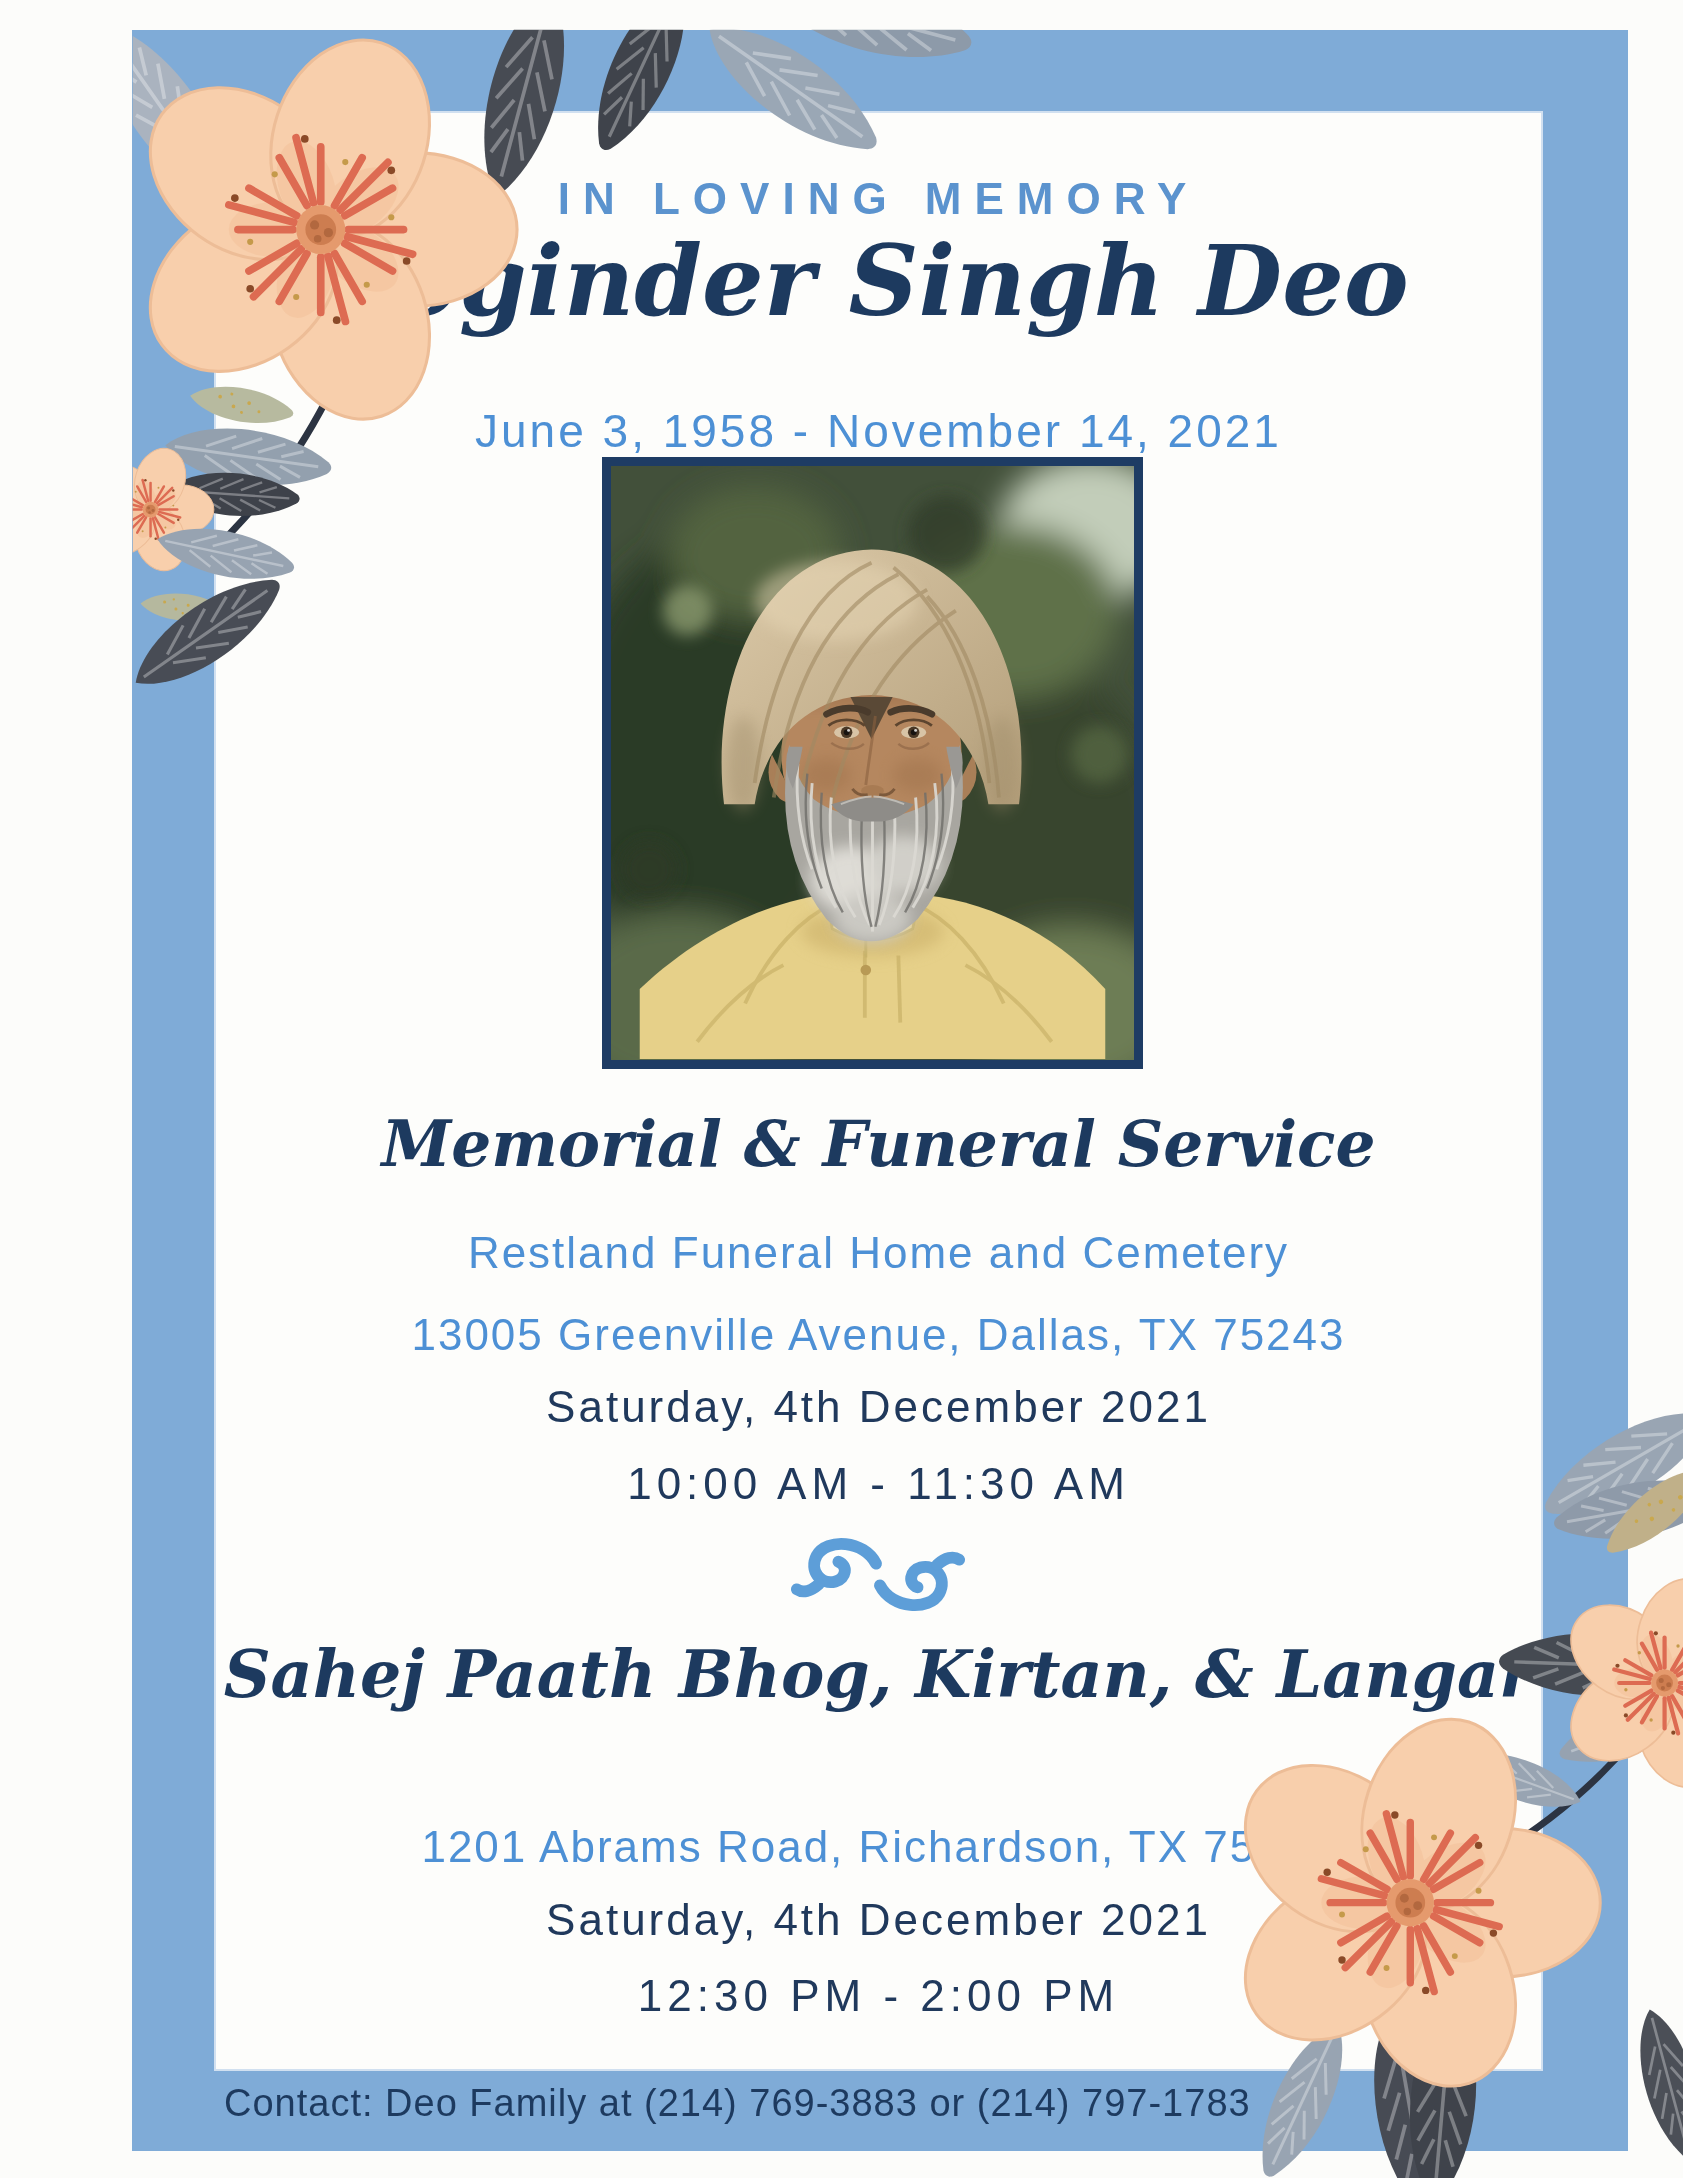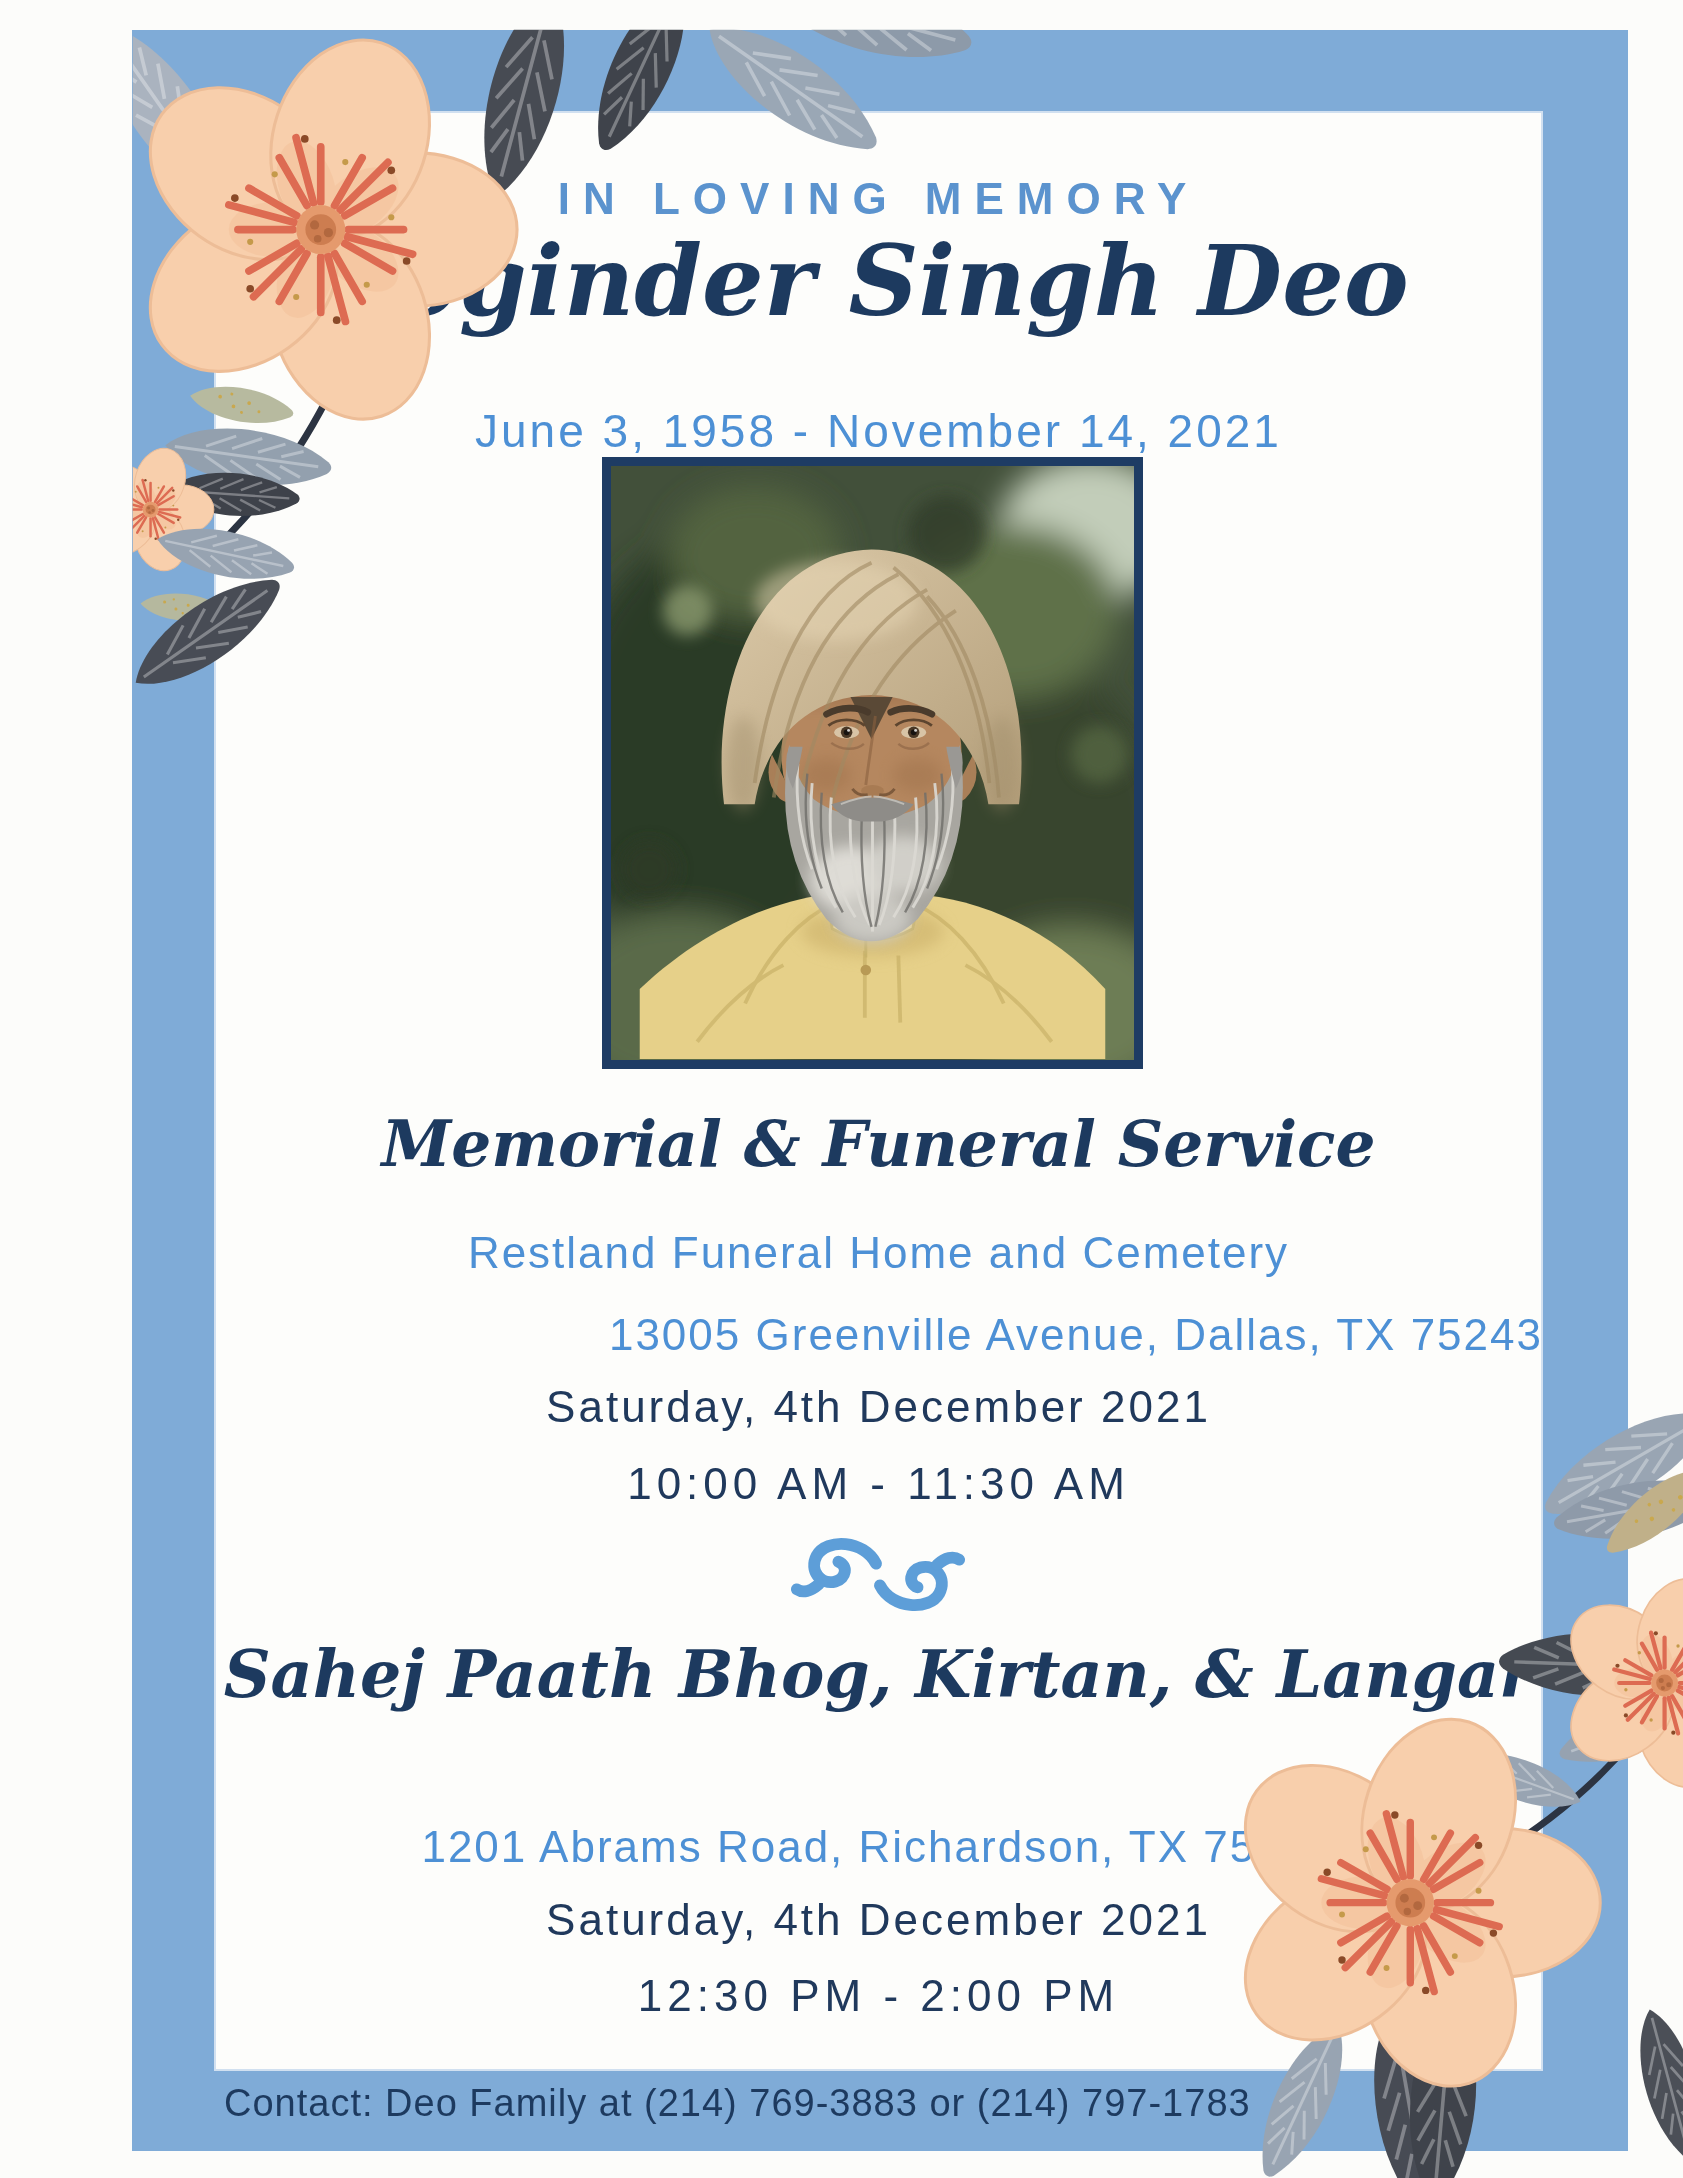--- a/index.html
+++ b/index.html
@@ -14,21 +14,21 @@
            color:var(--heading-blue,#5b93ce);}
   .name{top:224px;font-family:"DejaVu Serif","Liberation Serif",serif;font-style:italic;
         font-weight:600;font-size:97px;color:var(--navy,#1d3a5f);}
   .dates{top:404px;font-size:46px;letter-spacing:3px;color:var(--body-blue,#4d90d5);}
   .sec-title{font-family:"DejaVu Serif","Liberation Serif",serif;font-style:italic;
              font-weight:bold;color:var(--navy,#1d3a5f);}
   .s1-title{top:1107px;font-size:63px;}
   .s2-title{top:1636px;font-size:65px;}
   .blue-line{font-size:44px;letter-spacing:2px;color:var(--body-blue,#4d90d5);}
   .navy-line{font-size:44px;font-weight:500;letter-spacing:3px;color:#20395c;}
-  .s1-venue{top:1228px;} .s1-addr{top:1310px;text-align:right;} .s1-date{top:1382px;} .s1-time{top:1459px;letter-spacing:5px;}
+  .s1-venue{top:1228px;} .s1-addr{top:1310px;} .s1-date{top:1382px;} .s1-time{top:1459px;letter-spacing:5px;}
   .s2-venue{top:1742px;} .s2-addr{top:1822px;} .s2-date{top:1895px;} .s2-time{top:1971px;letter-spacing:5px;}
   .contact{position:absolute;left:188px;top:2082px;z-index:5;font-size:38px;font-weight:normal;
            letter-spacing:1px;color:var(--navy,#1d3a5f);}
   .photo{position:absolute;left:566px;top:457px;width:541px;height:612px;z-index:3;
          border:9px solid #1e3c64;box-sizing:border-box;background:#42503a;}
   .photo svg{display:block;width:100%;height:100%;}
   .divider{position:absolute;left:753px;top:1530px;width:178px;height:89px;z-index:3;}
   .deco{position:absolute;z-index:4;pointer-events:none;}
   .deco-tl{left:40px;top:0;width:911px;height:752px;}
   .deco-br{left:1119px;top:1376px;width:564px;height:802px;}

